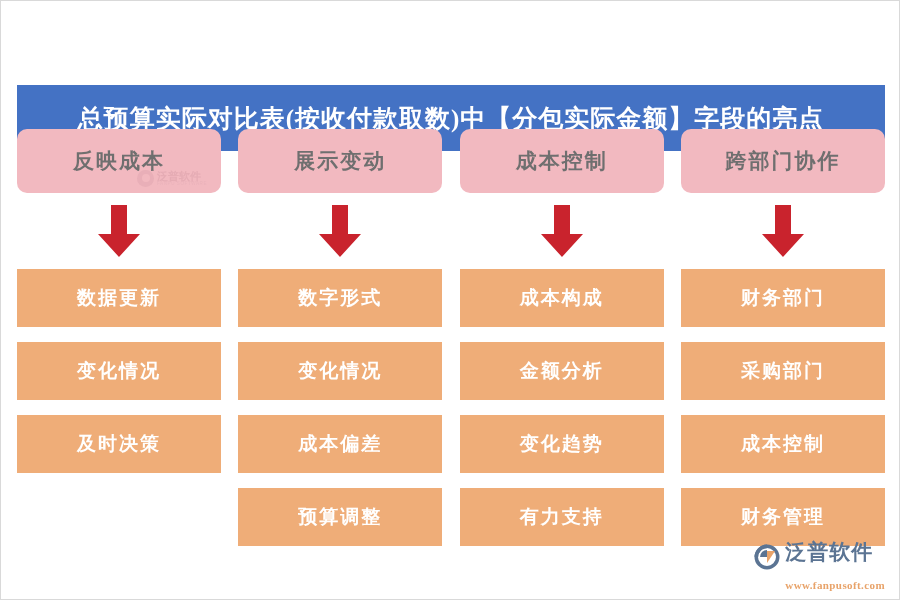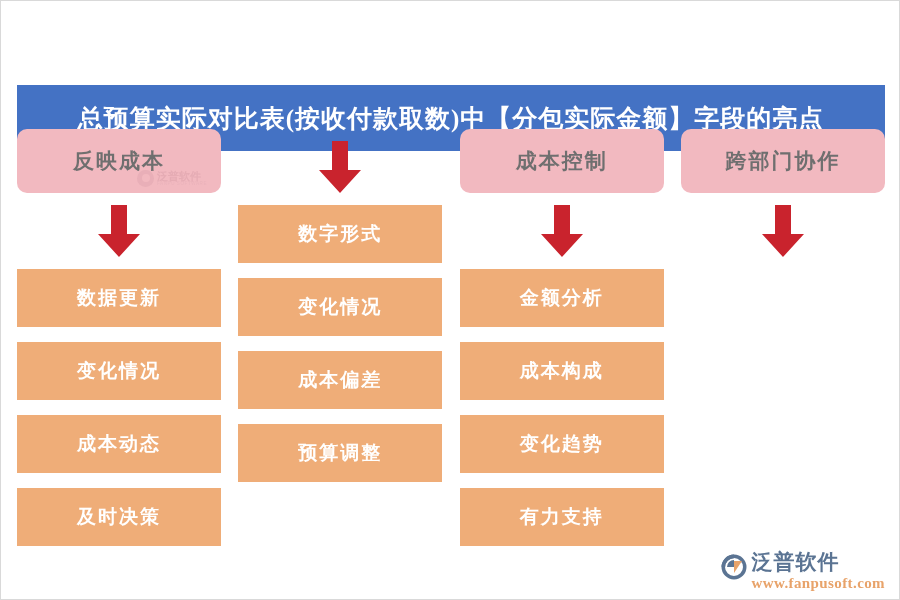--- a/index.html
+++ b/index.html
@@ -181,25 +181,25 @@
     line-height: 1;
   }
   .brand-cn {
     font-size: 21px;
     font-weight: bold;
     color: #5b7493;
     letter-spacing: 1px;
     white-space: nowrap;
   }
   .brand-en {
-    font-size: 15px;
+    font-size: 11px;
     color: #e8a36a;
     letter-spacing: 0.4px;
     white-space: nowrap;
-    margin-top: 3px;
+    margin-top: 17px;
     font-family: "Liberation Serif", "DejaVu Serif", serif;
     font-weight: bold;
   }
 </style>
 </head>
 <body>
 
 <div class="canvas">
 
   <div class="title-banner">
@@ -225,29 +225,29 @@
         </svg>
       </div>
       <div class="orange-list">
         <div class="orange-box">
           <span class="orange-label">数据更新</span>
         </div>
         <div class="orange-box">
           <span class="orange-label">变化情况</span>
         </div>
         <div class="orange-box">
-          <span class="orange-label">成本动态</span>
-        </div>
-        <div class="orange-box">
           <span class="orange-label">及时决策</span>
         </div>
       </div>
     </div>
 
     <div class="column">
+      <div class="pink-head">
+        <div class="pink-head-label">展示变动</div>
+      </div>
       <div class="arrow-wrap">
         <svg class="arrow-svg" width="60" height="60" viewBox="0 0 60 60">
           <polygon points="22,4 38,4 38,33 51,33 30,56 9,33 22,33" fill="#c9232d"></polygon>
         </svg>
       </div>
       <div class="orange-list">
         <div class="orange-box">
           <span class="orange-label">数字形式</span>
         </div>
         <div class="orange-box">
@@ -266,42 +266,56 @@
       <div class="pink-head">
         <div class="pink-head-label">成本控制</div>
       </div>
       <div class="arrow-wrap">
         <svg class="arrow-svg" width="60" height="60" viewBox="0 0 60 60">
           <polygon points="22,4 38,4 38,33 51,33 30,56 9,33 22,33" fill="#c9232d"></polygon>
         </svg>
       </div>
       <div class="orange-list">
         <div class="orange-box">
+          <span class="orange-label">成本构成</span>
+        </div>
+        <div class="orange-box">
           <span class="orange-label">金额分析</span>
-        </div>
-        <div class="orange-box">
-          <span class="orange-label">成本构成</span>
         </div>
         <div class="orange-box">
           <span class="orange-label">变化趋势</span>
         </div>
         <div class="orange-box">
           <span class="orange-label">有力支持</span>
         </div>
       </div>
     </div>
 
     <div class="column">
       <div class="pink-head">
         <div class="pink-head-label">跨部门协作</div>
       </div>
       <div class="arrow-wrap">
         <svg class="arrow-svg" width="60" height="60" viewBox="0 0 60 60">
           <polygon points="22,4 38,4 38,33 51,33 30,56 9,33 22,33" fill="#c9232d"></polygon>
         </svg>
+      </div>
+      <div class="orange-list">
+        <div class="orange-box">
+          <span class="orange-label">财务部门</span>
+        </div>
+        <div class="orange-box">
+          <span class="orange-label">采购部门</span>
+        </div>
+        <div class="orange-box">
+          <span class="orange-label">成本控制</span>
+        </div>
+        <div class="orange-box">
+          <span class="orange-label">财务管理</span>
+        </div>
       </div>
     </div>
 
   </div>
 
   <div class="brand-logo">
     <div class="brand-mark">
       <svg width="28" height="28" viewBox="0 0 28 28">
         <path d="M14 1.5 A12.5 12.5 0 1 0 14 26.5 A12.5 12.5 0 1 0 14 1.5 Z M14 5 A9 9 0 1 1 14 23 A9 9 0 1 1 14 5 Z" fill="#5b7493" transform="translate(0,0)"></path>
         <path d="M1.6 14 A12.4 12.4 0 0 1 14 1.6 L14 5.2 A8.8 8.8 0 0 0 5.2 14 Z" fill="#5b7493"></path>

